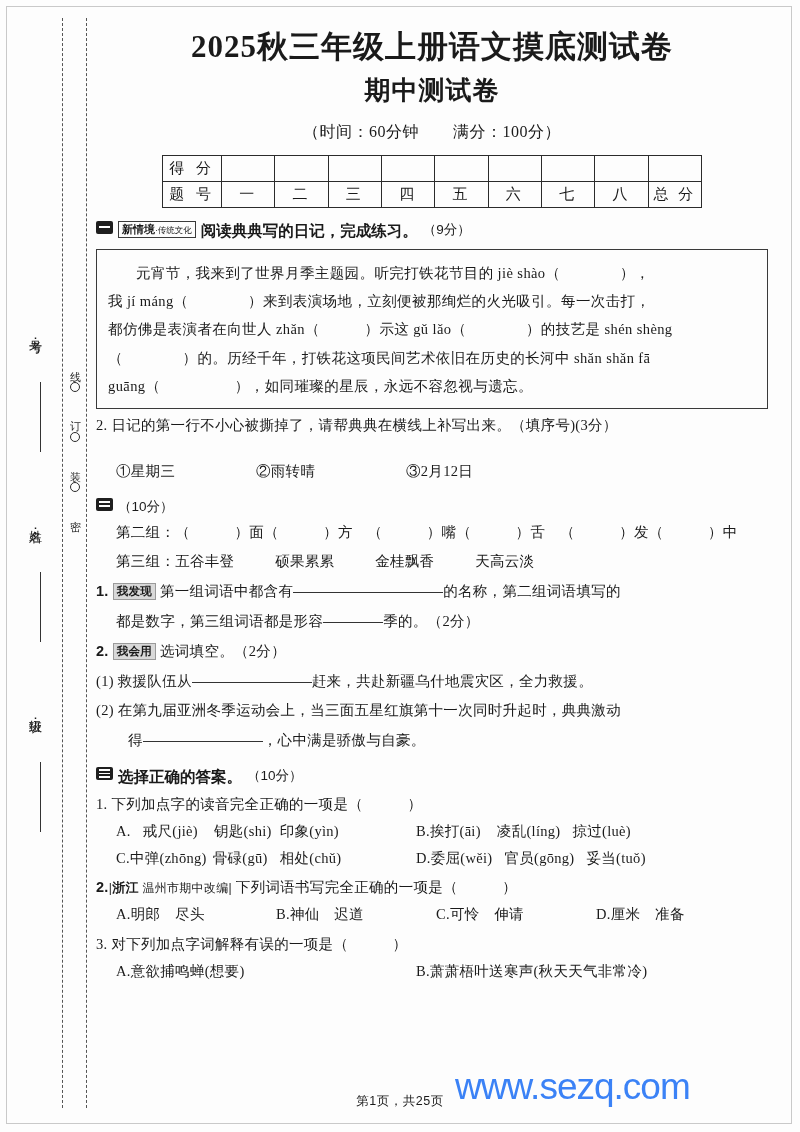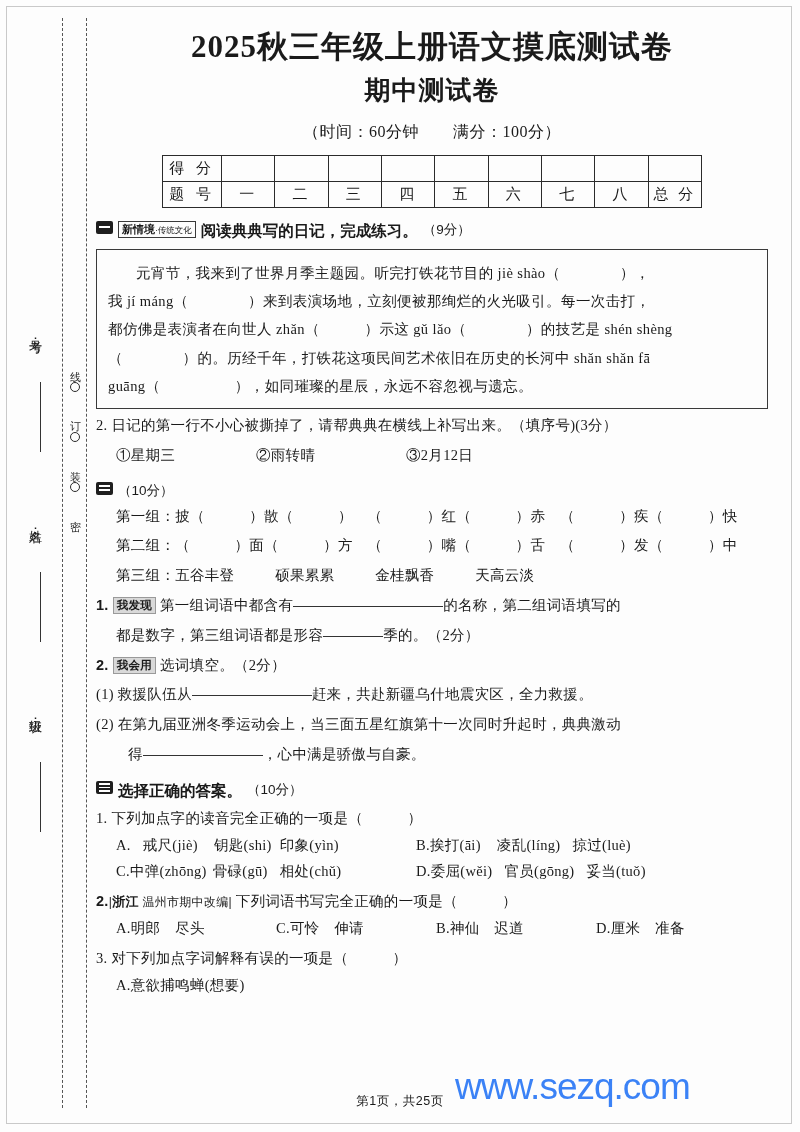--- a/index.html
+++ b/index.html
@@ -328,34 +328,31 @@
     <div class="passage">
       <p class="indent">元宵节，我来到了世界月季主题园。听完打铁花节目的 jiè shào（　　　　），</p>
       <p>我 jí máng（　　　　）来到表演场地，立刻便被那绚烂的火光吸引。每一次击打，</p>
       <p>都仿佛是表演者在向世人 zhǎn（　　　）示这 gǔ lǎo（　　　　）的技艺是 shén shèng</p>
       <p>（　　　　）的。历经千年，打铁花这项民间艺术依旧在历史的长河中 shǎn shǎn fā</p>
       <p>guāng（　　　　　），如同璀璨的星辰，永远不容忽视与遗忘。</p>
     </div>
 
     <div class="q">2. 日记的第一行不小心被撕掉了，请帮典典在横线上补写出来。（填序号)(3分）</div>
     <div class="q">
-      <span class="indent2"></span><span style="display:inline-block;width:140px;">①星期三</span><span style="display:inline-block;width:150px;">②雨转晴</span><span>③2月12日</span>
+      <span class="indent2"></span><span style="display:inline-block;width:140px;">①星期三</span><span style="display:inline-block;width:150px;margin-top:16px;">②雨转晴</span><span>③2月12日</span>
     </div>
 
     <div class="sec">
       <span class="sec-mark n2">
           <i></i>
           <i></i>
         </span>
       <span class="pts">（10分）</span>
     </div>
 
-    <div class="q word-line">
-      <span class="indent2"></span><span>第一组：</span><span>披（　　　）散（　　　）　（　　　）红（　　　）赤　（　　　）疾（　　　）快</span>
-    </div>
     <div class="q word-line">
       <span class="indent2"></span><span>第二组：</span><span>（　　　）面（　　　）方　（　　　）嘴（　　　）舌　（　　　）发（　　　）中</span>
     </div>
     <div class="q word-line">
       <span class="indent2"></span><span>第三组：</span><span style="display:inline-block;width:100px;">五谷丰登</span><span style="display:inline-block;width:100px;">硕果累累</span><span style="display:inline-block;width:100px;">金桂飘香</span><span>天高云淡</span>
     </div>
 
     <div class="q">
       <span class="num">1.</span>
       <span class="mini-tag">我发现</span>
@@ -410,29 +407,30 @@
       </span>
     </div>
 
     <div class="q">
       <span class="num">2.</span><span class="prov-tag">|<b>浙江</b> <span>温州市期中改编</span>|</span>
       <span>下列词语书写完全正确的一项是（　　　）</span>
     </div>
     <div class="q opt-row">
       <span class="lead"></span>
       <span class="opt" style="width:160px;display:inline-block;">A.明郎　尽头</span>
+      <span class="opt" style="width:160px;display:inline-block;">B.神仙　迟道</span>
       <span class="opt" style="width:160px;display:inline-block;">C.可怜　伸请</span>
-      <span class="opt" style="width:160px;display:inline-block;">B.神仙　迟道</span>
       <span class="opt">D.厘米　准备</span>
     </div>
 
     <div class="q">3. 对下列加点字词解释有误的一项是（　　　）</div>
     <div class="q opt-row">
       <span class="lead"></span>
       <span class="opt" style="width:300px;display:inline-block;">A.意欲捕鸣蝉(想要)</span>
+      <span class="opt">B.萧萧梧叶送寒声(秋天天气非常冷)</span>
     </div>
 
   </div>
 
   <div class="watermark">www.sezq.com</div>
   <div class="footer">第1页，共25页</div>
 
 </div>
 
 </body></html>

